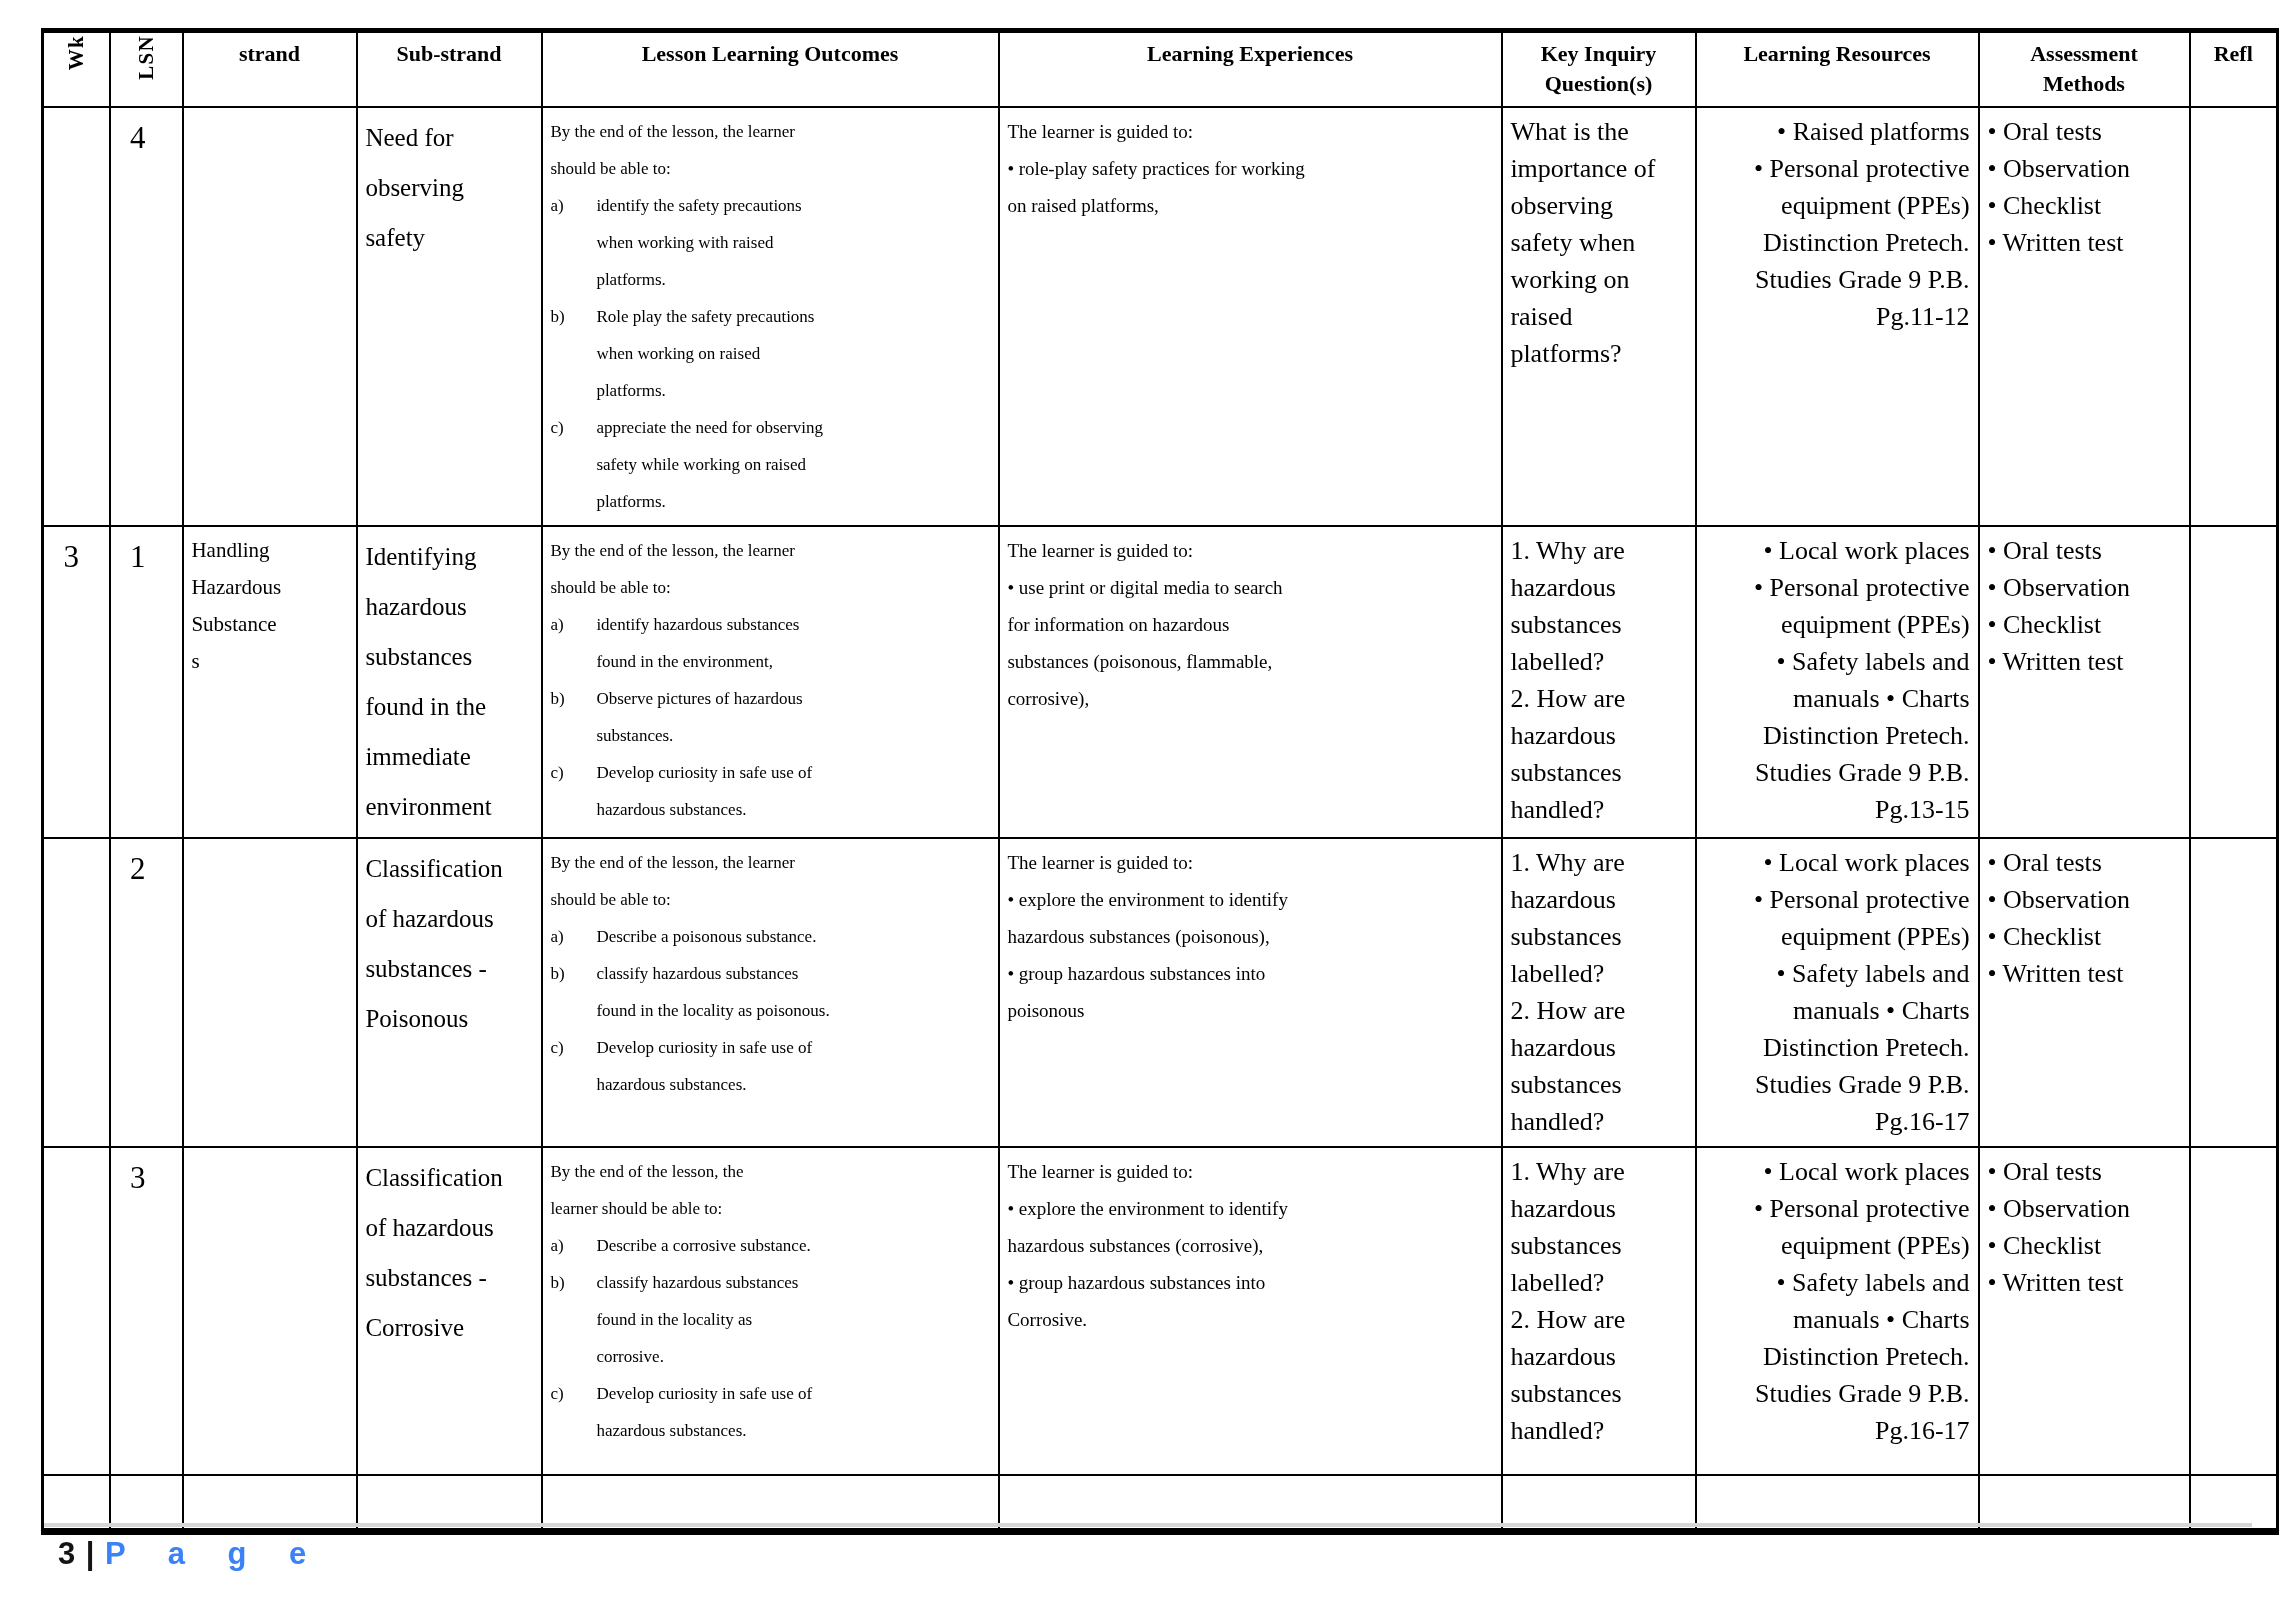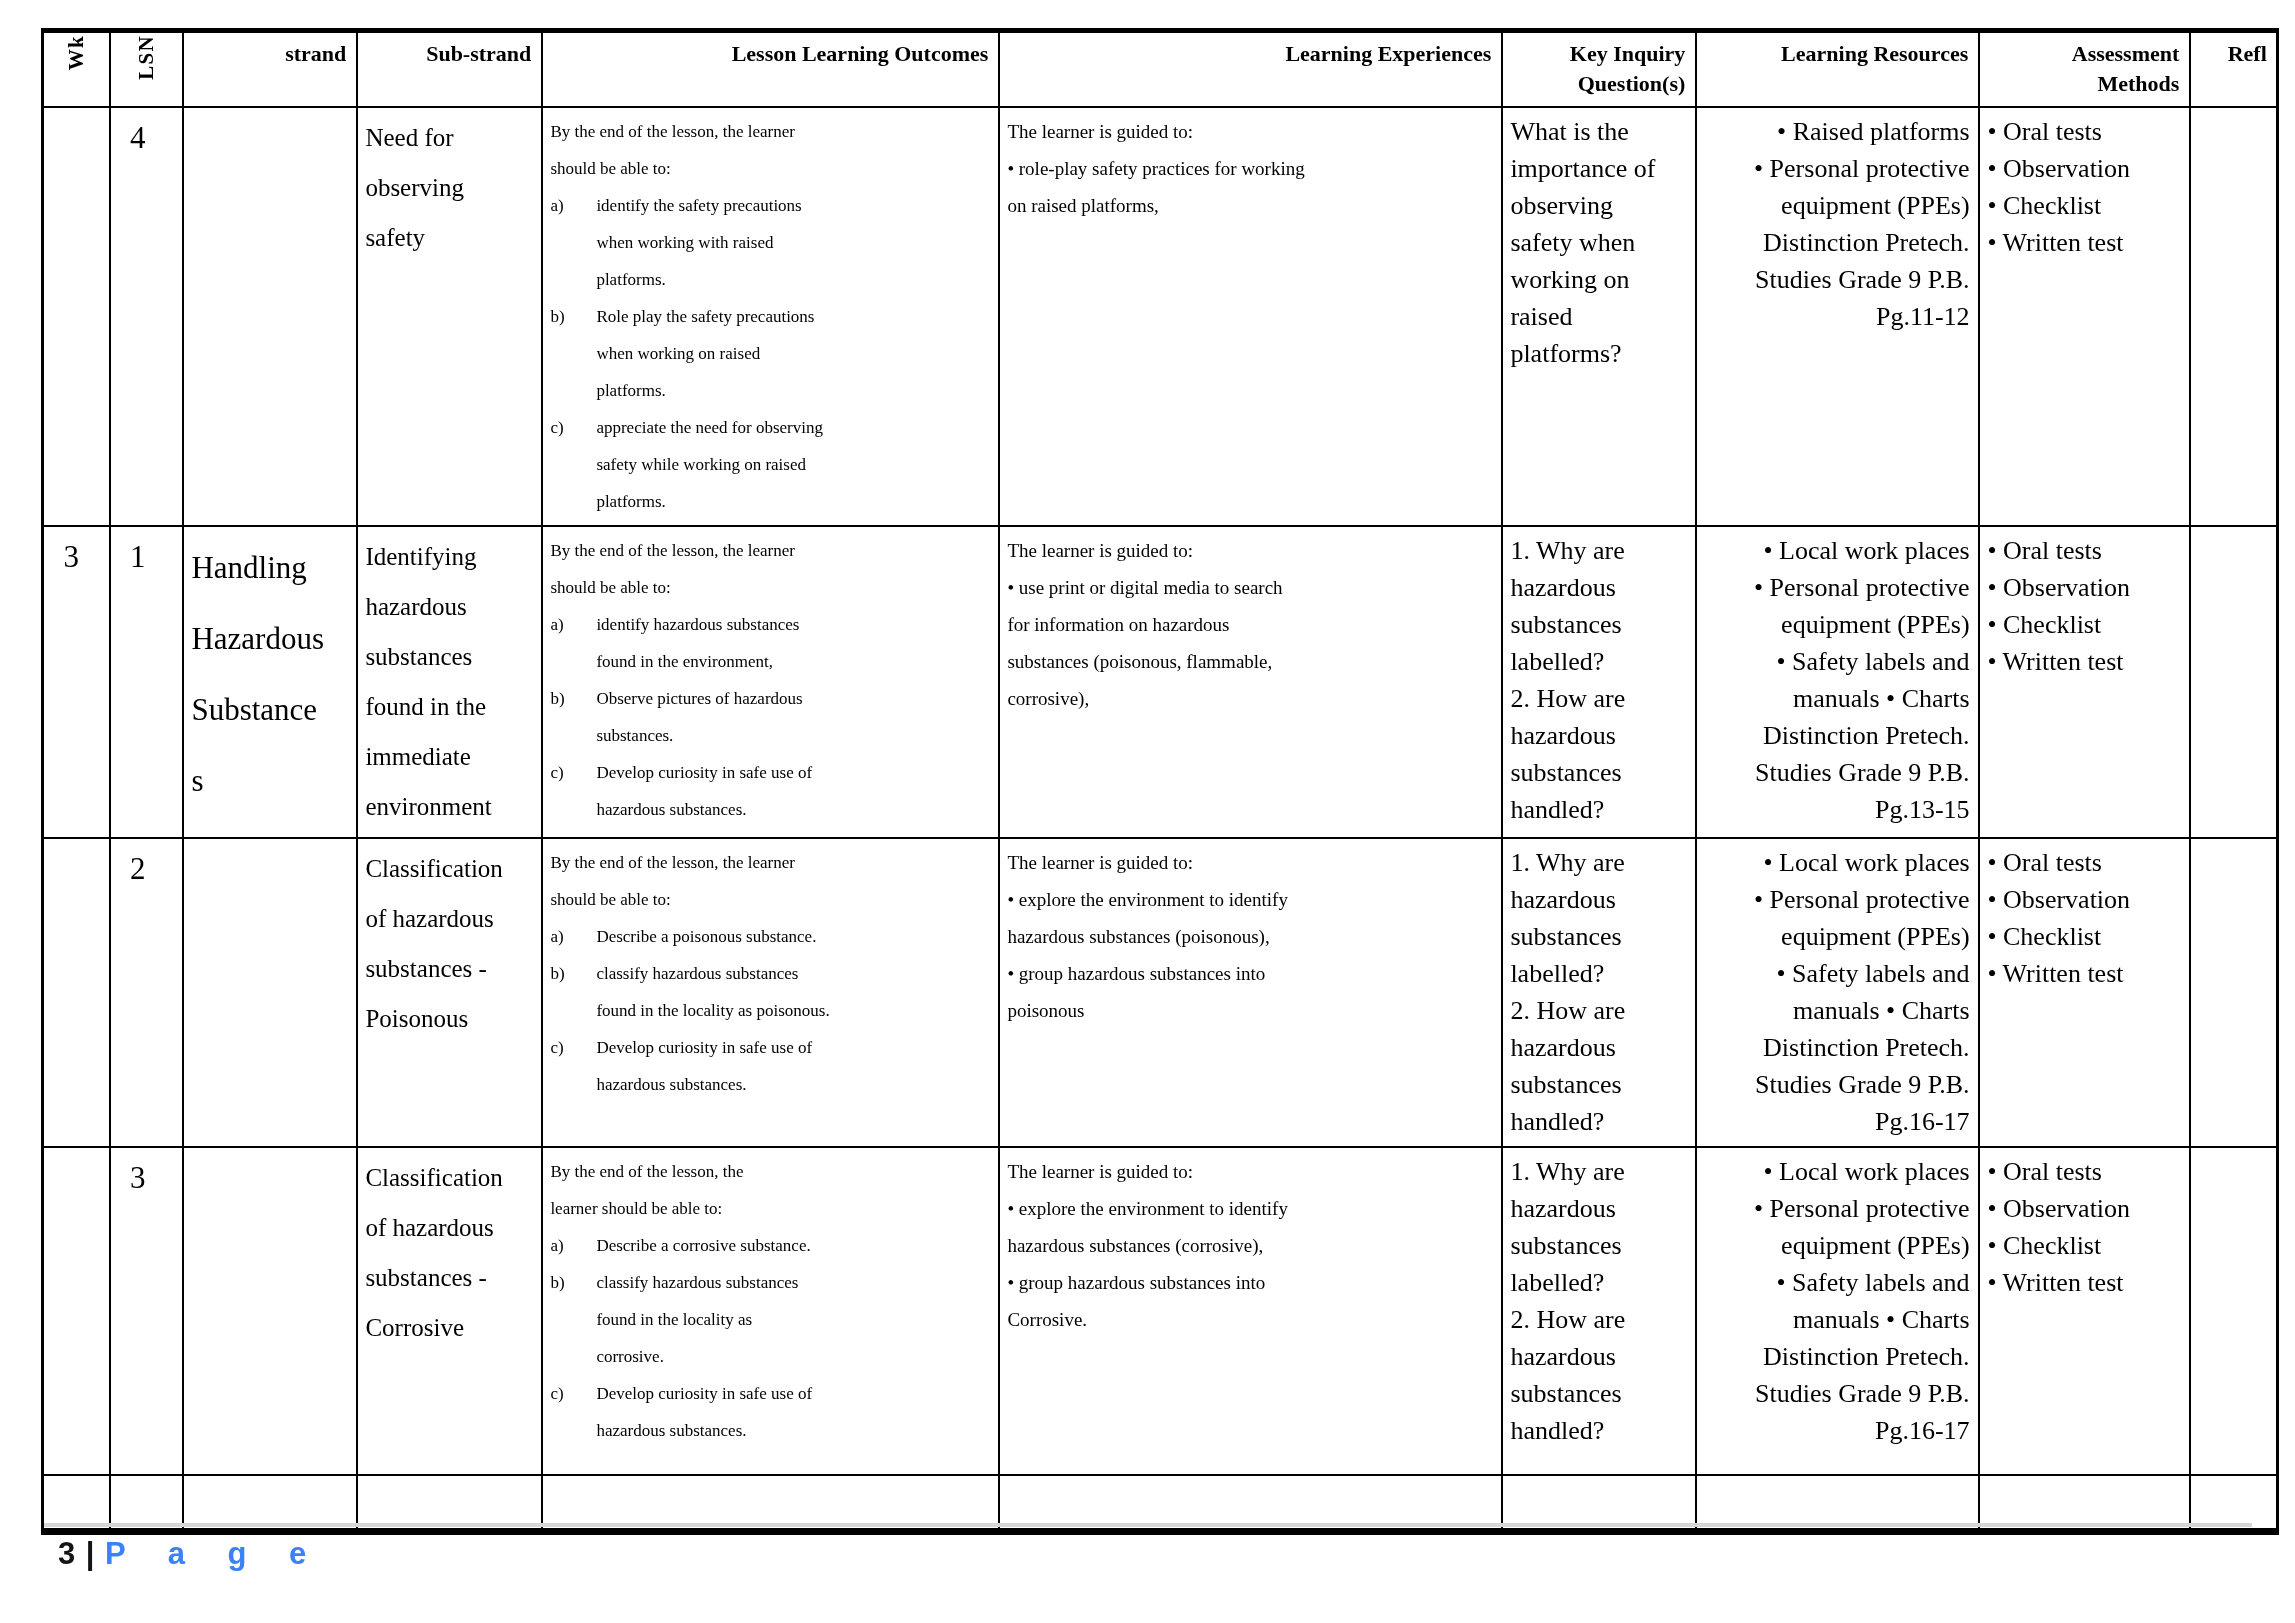--- a/index.html
+++ b/index.html
@@ -7,27 +7,27 @@
         font-family:"Liberation Serif","DejaVu Serif",serif;color:#000;}
   table.sow{position:absolute;left:41px;top:27.5px;width:2235px;border-collapse:collapse;
         table-layout:fixed;border:3.9px solid #000;border-top-width:5.2px;border-bottom-width:7.2px;}
   table.sow th,table.sow td{border:2.6px solid #000;vertical-align:top;overflow:hidden;}
   tr.r-head{height:67px;}
   tr.r1{height:412px;}
   tr.r2{height:307px;}
   tr.r3{height:302px;}
   tr.r4{height:328px;}
   tr.r5{height:57px;}
-  th.hd{font-weight:bold;font-size:22px;line-height:30px;text-align:right;
+  th.hd{font-weight:bold;font-size:22px;line-height:30px;text-align:center;
         padding:6.5px 9.2px;white-space:pre-line;}
   th.c-rot{vertical-align:bottom;text-align:center;padding:2.6px 1.3px;}
   .rot{display:inline-block;writing-mode:vertical-rl;transform:rotate(180deg);
        font-weight:bold;font-size:21px;letter-spacing:1.3px;}
   td.c-num{font-size:31px;line-height:41px;padding:9.2px 3.9px 0 19.6px;}
-  td.c-strand{font-size:31px;line-height:71px;padding:5.2px 7.9px;white-space:pre-line;}
+  td.c-strand{font-size:21px;line-height:37px;padding:5.2px 7.9px;white-space:pre-line;}
   td.c-sub{font-size:25px;line-height:50px;padding:5.2px 7.9px;white-space:pre-line;border-radius:14px;}
   td.c-out{font-size:17px;line-height:37px;padding:5.2px 7.9px;}
   td.c-out .intro{white-space:pre-line;}
   td.c-out .li{white-space:pre-line;padding-left:46px;text-indent:-46px;}
   td.c-out .li .m{display:inline-block;width:46px;text-indent:0;}
   td.c-exp{font-size:19px;line-height:37px;padding:5.2px 7.9px;white-space:pre-line;}
   td.c-kiq{font-size:26px;line-height:37px;padding:5.2px 7.9px;white-space:pre-line;}
   td.c-res{font-size:26px;line-height:37px;padding:5.2px 7.9px;white-space:pre-line;text-align:right;}
   td.c-ass{font-size:26px;line-height:37px;padding:5.2px 7.9px;white-space:pre-line;}
   td.c-refl{padding:5.2px;}

